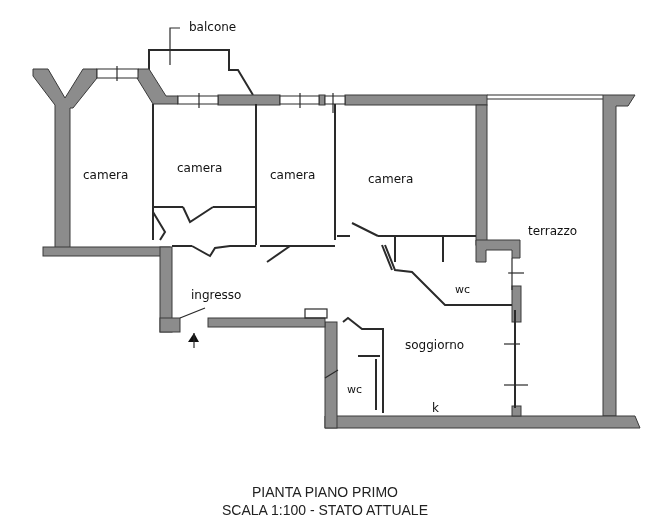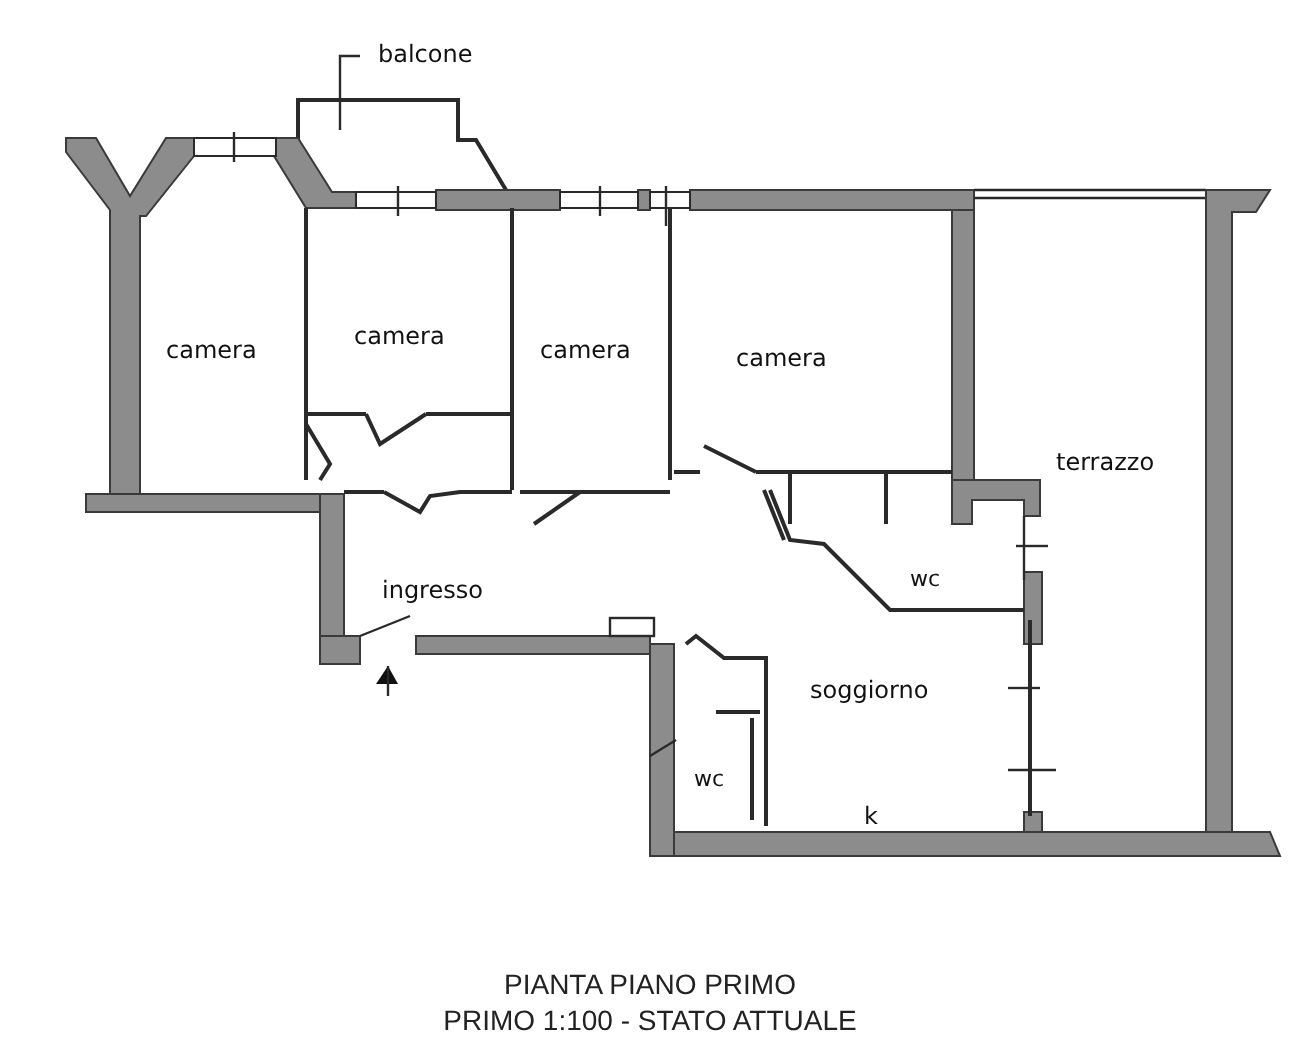--- a/index.html
+++ b/index.html
@@ -128,13 +128,13 @@
   <text class="room-label" x="528" y="235">terrazzo</text>
   <text class="small-label" x="455" y="293">wc</text>
   <text class="room-label" x="191" y="299">ingresso</text>
   <text class="room-label" x="405" y="349">soggiorno</text>
   <text class="small-label" x="347" y="393">wc</text>
   <text class="room-label" x="432" y="412">k</text>
   <text class="room-label" x="189" y="31">balcone</text>
 </svg>
 
 <div class="title l1">PIANTA PIANO PRIMO</div>
-<div class="title l2">PRIMO 1:100 - STATO ATTUALE</div>
+<div class="title l2">SCALA 1:100 - STATO ATTUALE</div>
 
 </body></html>

